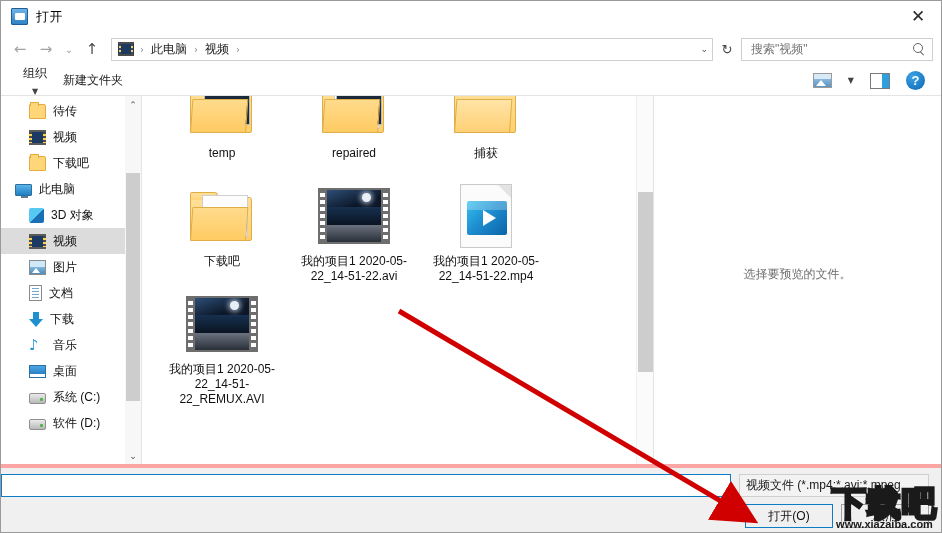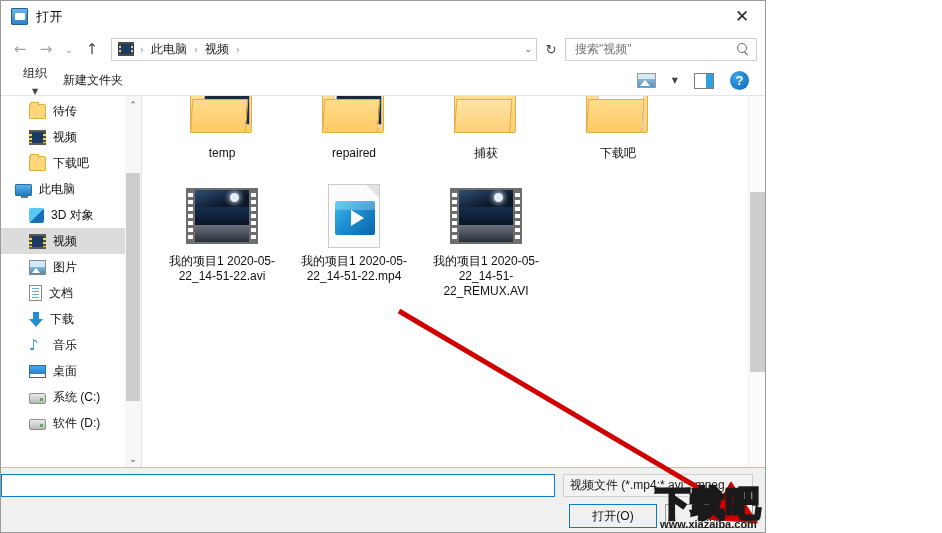--- a/index.html
+++ b/index.html
@@ -4,21 +4,21 @@
 <style>
   * { box-sizing: border-box; margin: 0; padding: 0; }
   html, body {
     width: 942px; height: 533px;
     overflow: hidden;
     font-family: "Liberation Sans", "DejaVu Sans", sans-serif;
     background: #ffffff;
   }
   #dialog {
     position: relative;
-    width: 766px; height: 533px;
+    width: 942px; height: 533px;
     background: #ffffff;
     border: 1px solid #9a9a9a;
     display: flex; flex-direction: column;
   }
 
   
   .titlebar {
     height: 31px; min-height: 31px;
     background: #ffffff;
     display: flex; align-items: center;
@@ -191,21 +191,21 @@
     display: flex; align-items: center; justify-content: center;
     font-family: "Liberation Sans", sans-serif;
   }
 
   
   .body-area {
     flex: 1;
     display: flex;
     min-height: 0;
     background: #f0abfc;
-    border-bottom: 1px solid #fca5a5;
+    border-bottom: 4px solid #fca5a5;
   }
 
   
   .sidebar {
     width: 140px; min-width: 140px;
     position: relative;
     overflow: hidden;
     padding-top: 2px;
     background: #ffffff;
   }
@@ -801,20 +801,23 @@
             <div class="tile-label">我的项目1 2020-05-22_14-51-22_REMUX.AVI</div>
           </div>
         </div>
       <div class="fl-scroll">
         <div class="fl-track">
           <div class="fl-thumb" style="top:96px;height:180px;"></div>
         </div>
       </div>
     </div>
 
+    <div class="preview">
+      <div class="preview-text">选择要预览的文件。</div>
+    </div>
   </div>
 
   <div class="footer">
     <div class="fname-row">
       <input class="fname-input" type="text" value="" style="">
       <div class="filter-select">
         <span class="filter-text">视频文件 (*.mp4;*.avi;*.mpeg</span>
         <span class="filter-caret">⌄</span>
       </div>
     </div>

